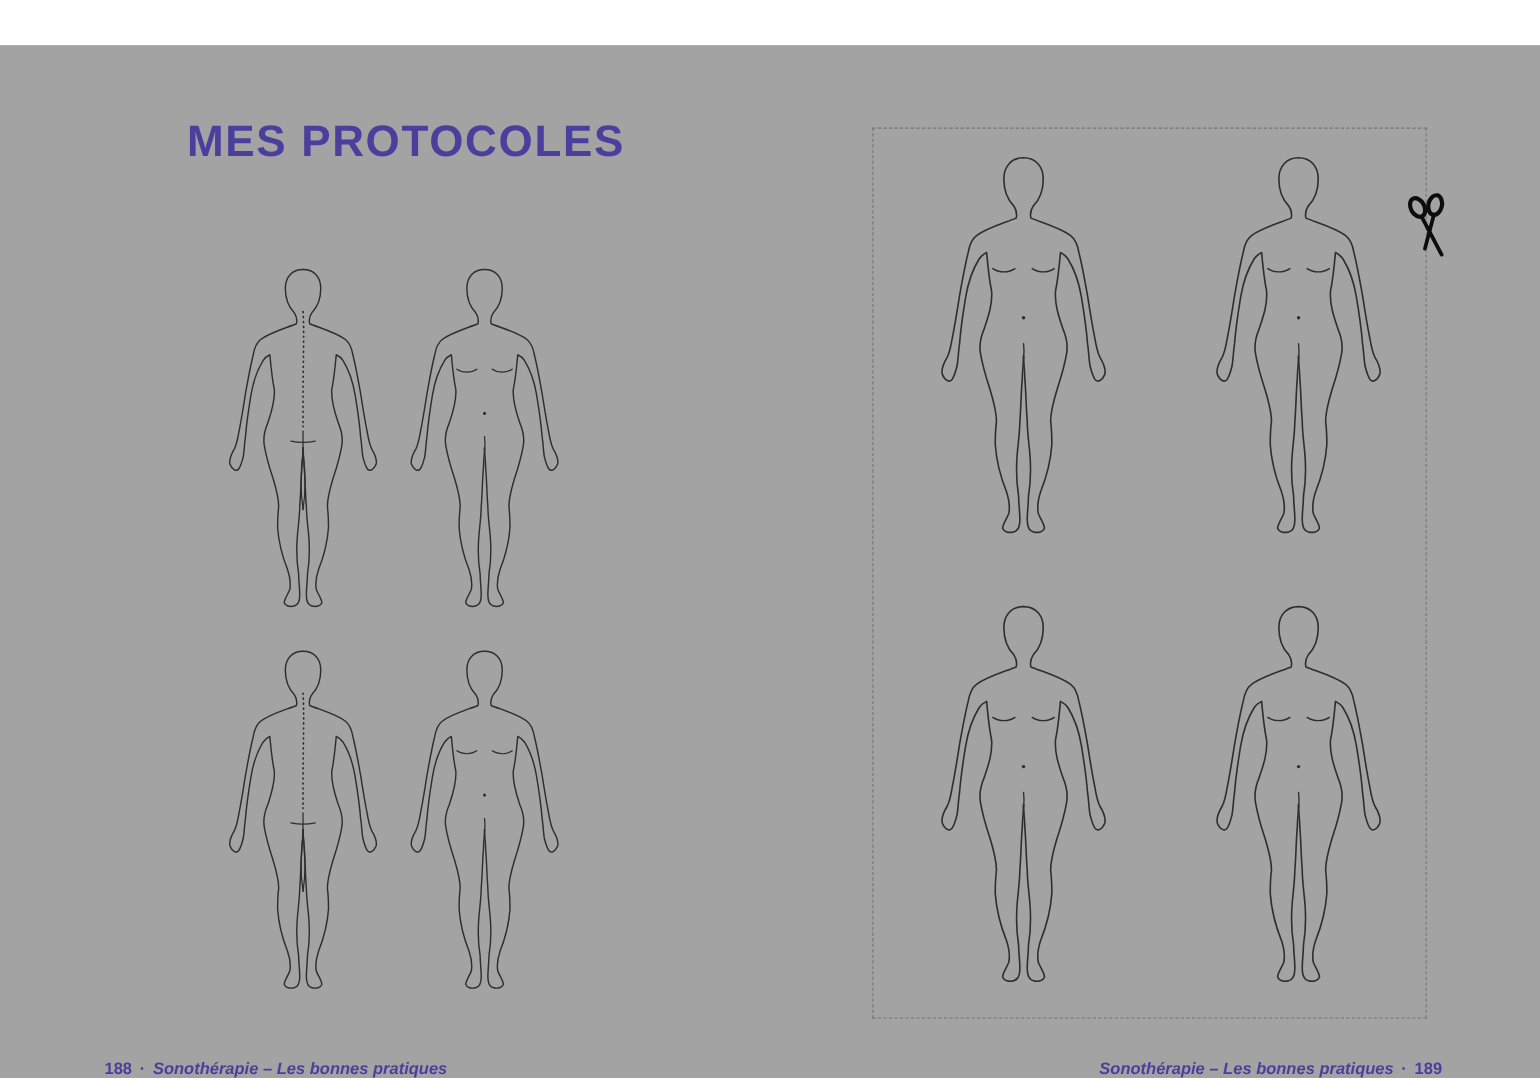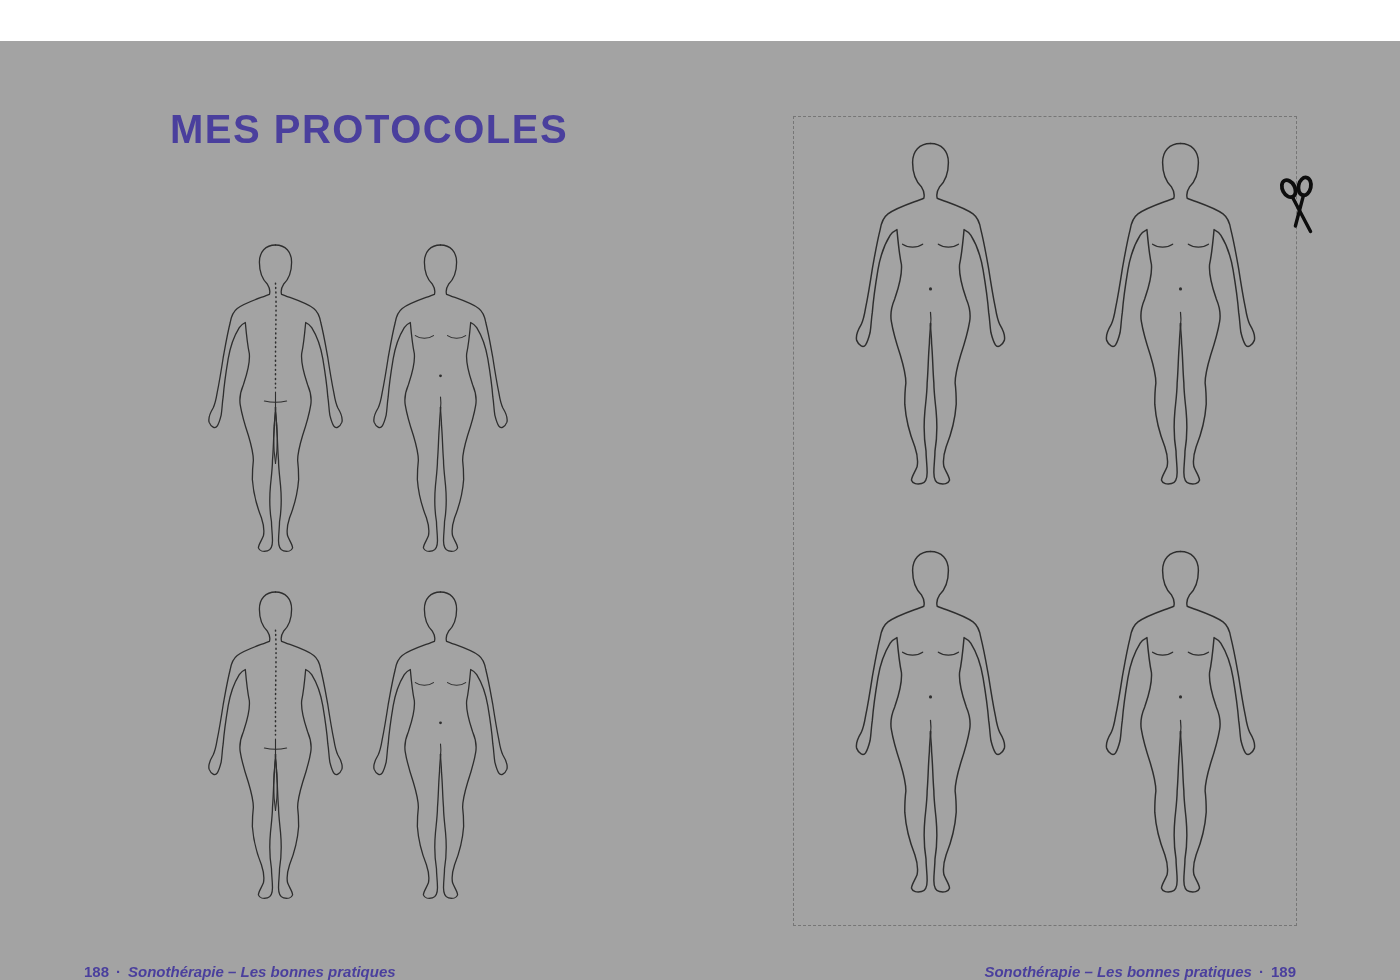--- a/index.html
+++ b/index.html
@@ -37,22 +37,22 @@
   }
   .scissors{
     position:absolute;left:1281px;top:133px;width:38px;height:74px;
     transform:rotate(-8deg);
   }
   .footer{
     position:absolute;top:922px;
     font-size:15px;color:var(--accent);
     white-space:nowrap;
   }
-  .footer-left{left:84px;text-align:center;}
-  .footer-right{right:104px;}
+  .footer-left{left:95px;text-align:center;}
+  .footer-right{right:89px;}
   .pgnum{font-weight:bold;}
   .sep{margin:0 7px;font-weight:bold;}
   .booktitle{font-weight:bold;font-style:italic;}
   .defs-holder{position:absolute;width:0;height:0;overflow:hidden;}
 </style>
 </head>
 <body>
 
 <svg class="defs-holder" aria-hidden="true">
   <defs>

